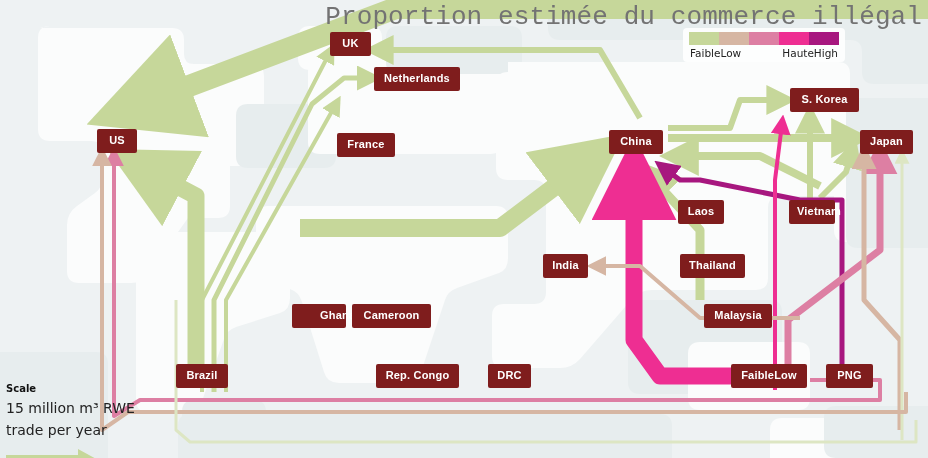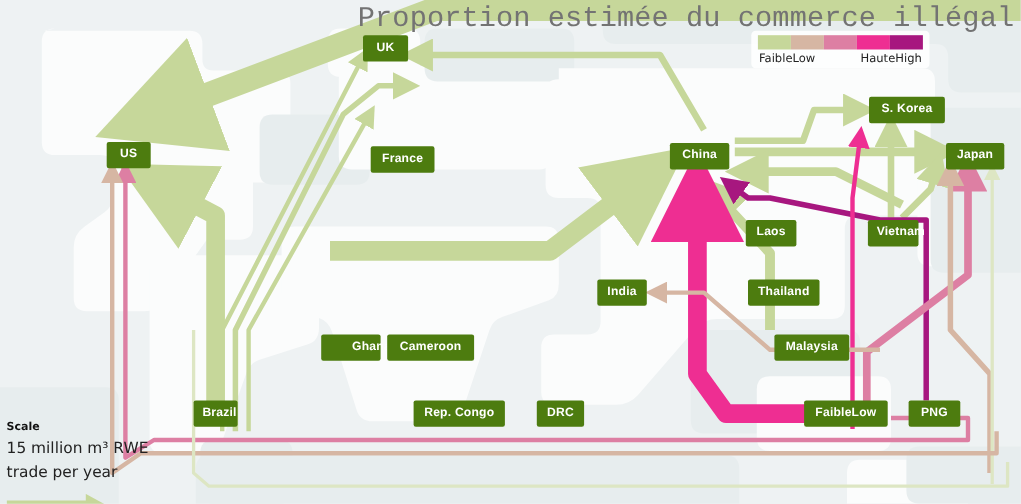--- a/index.html
+++ b/index.html
@@ -8,21 +8,21 @@
     background:#eef2f3;
     font-family:"Liberation Sans", sans-serif;
     overflow:hidden;position:relative;
   }
   #stage{position:absolute;left:0;top:0;width:928px;height:458px;}
   svg.layer{position:absolute;left:0;top:0;width:928px;height:458px;}
 
   
   .chip{
     position:absolute;
-    background:#4d7c0f;
+    background:#7f1d1d;
     color:#ffffff;
     font-size:11px;
     font-weight:bold;
     letter-spacing:.2px;
     line-height:1;
     padding:6px 8px 7px 8px;
     border-radius:2px;
     white-space:nowrap;
     box-sizing:border-box;
     text-align:center;
@@ -170,22 +170,23 @@
 
       <path stroke="#dd7fa3" stroke-width="4" marker-end="url(#ah-rose)" d="M810,380 L880,380 L880,400 L140,400 L114,416 L114,156"></path>
       <path stroke="#d6b6a3" stroke-width="4" marker-end="url(#ah-tan)" d="M906,392 L906,412 L128,412 L102,430 L102,156"></path>
       <path stroke="#dde6c3" stroke-width="3" d="M916,420 L916,442 L190,442 L176,430 L176,300"></path>
 
     </g>
   </svg>
 
   <div class="chip" style="left:97px;top:129px;width:40px;">US</div>
   <div class="chip" style="left:330px;top:32px;width:41px;">UK</div>
+  <div class="chip" style="left:374px;top:67px;width:86px;">Netherlands</div>
   <div class="chip" style="left:337px;top:100px;width:58px;margin-top:33px;">France</div>
-  <div class="chip" style="left:176px;top:364px;width:40px;">Brazil</div>
+  <div class="chip" style="left:176px;top:364px;width:52px;">Brazil</div>
   <div class="chip" style="left:292px;top:304px;width:54px;padding-left:28px;">Ghana</div>
   <div class="chip" style="left:352px;top:304px;width:79px;">Cameroon</div>
   <div class="chip" style="left:376px;top:364px;width:83px;">Rep. Congo</div>
   <div class="chip" style="left:464px;top:364px;width:43px;margin-left:24px;">DRC</div>
   <div class="chip" style="left:543px;top:254px;width:45px;">India</div>
   <div class="chip" style="left:609px;top:130px;width:54px;">China</div>
   <div class="chip" style="left:790px;top:88px;width:69px;">S. Korea</div>
   <div class="chip" style="left:860px;top:130px;width:53px;">Japan</div>
   <div class="chip" style="left:678px;top:200px;width:46px;">Laos</div>
   <div class="chip" style="left:789px;top:200px;width:46px;">Vietnam</div>

